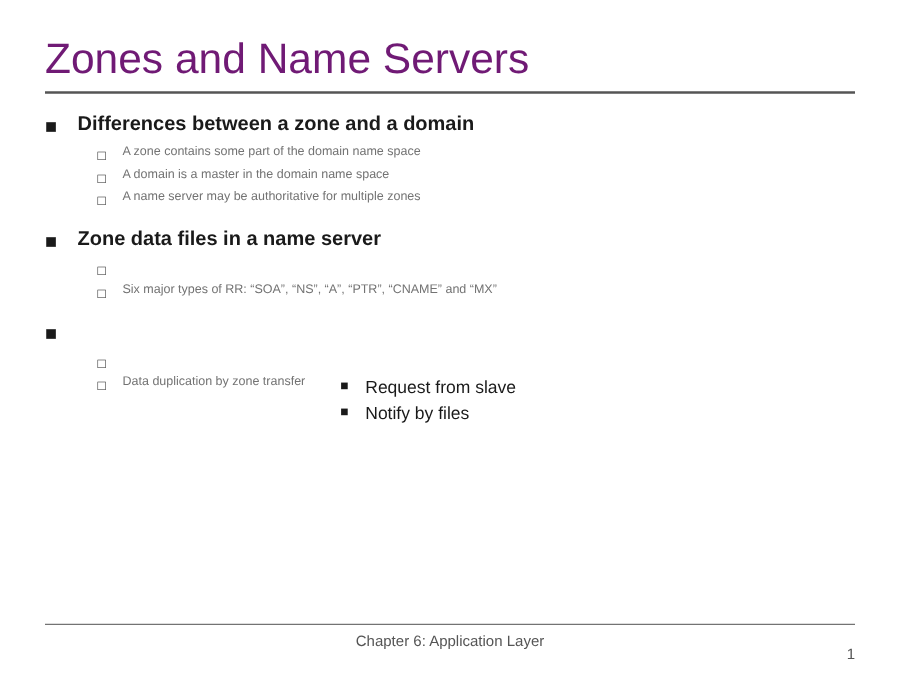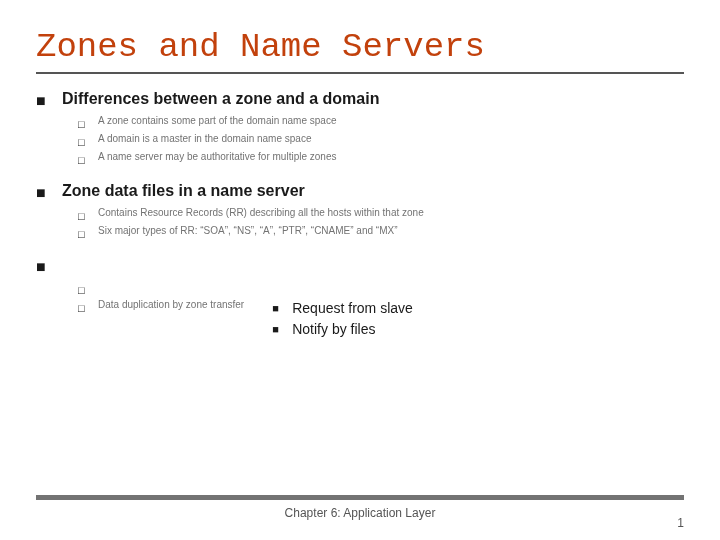--- a/index.html
+++ b/index.html
@@ -18,25 +18,25 @@
       height: 540px;
       background: #fff;
       padding: 28px 36px 20px 36px;
       display: flex;
       flex-direction: column;
     }
 
     .slide-title {
       font-size: 34px;
       font-weight: normal;
-      color: #c2410c;
+      color: #701a75;
       border-bottom: 2px solid #555;
       padding-bottom: 6px;
       margin-bottom: 16px;
-      font-family: Liberation Mono, monospace;
+      font-family: Liberation Sans, sans-serif;
     }
 
     .content {
       flex: 1;
       display: flex;
       flex-direction: column;
       gap: 10px;
     }
 
     .bullet-section {
@@ -113,21 +113,21 @@
     .sub-sub-bullet-text {
       font-size: 14px;
       color: #1a1a1a;
       line-height: 1.4;
     }
 
     .footer {
       display: flex;
       justify-content: center;
       align-items: center;
-      border-top: 5px solid #737373;
+      border-top: 1px solid #737373;
       padding-top: 6px;
       margin-top: 6px;
     }
 
     .footer-text {
       font-size: 12px;
       color: #555;
       flex: 1;
       text-align: center;
     }
@@ -170,21 +170,20 @@
     </div>
 
     <div class="bullet-section">
       <div class="main-bullet">
         <span class="main-bullet-icon">■</span>
         <span class="main-bullet-text">Zone data files in a name server</span>
       </div>
       <div class="sub-bullets">
         <div class="sub-bullet">
           <span class="sub-bullet-icon">□</span>
-          <span class="sub-bullet-text">Contains Resource Records (RR) describing all the hosts within that zone</span>
         </div>
         <div class="sub-bullet">
           <span class="sub-bullet-icon">□</span>
           <span class="sub-bullet-text">Six major types of RR: “SOA”, “NS”, “A”, “PTR”, “CNAME” and “MX”</span>
         </div>
       </div>
     </div>
 
     <div class="bullet-section">
       <div class="main-bullet">

